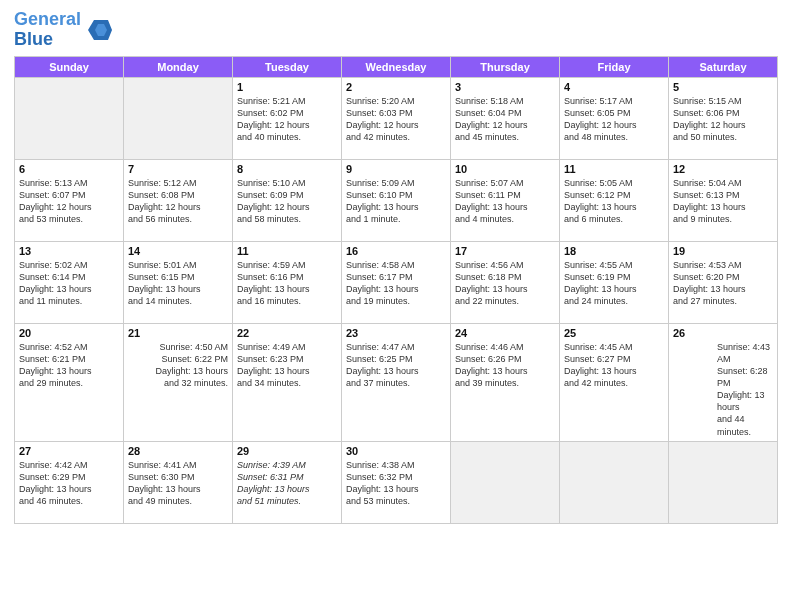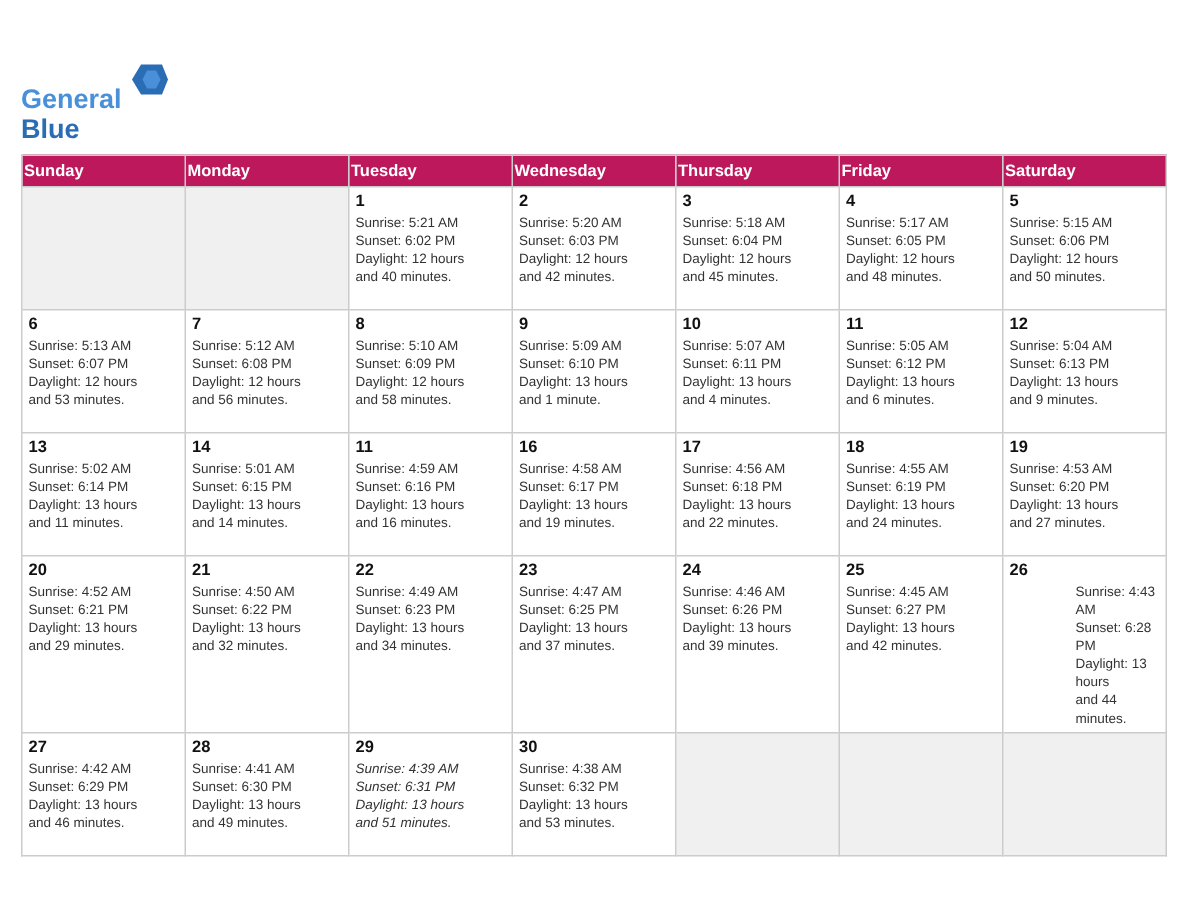--- a/index.html
+++ b/index.html
@@ -24,21 +24,20 @@
     }
     .logo {
       display: flex;
       align-items: center;
     }
     .logo-text {
       font-size: 18px;
       font-weight: bold;
       color: #1a3a5c;
       line-height: 1.1;
-      margin-top: 47px;
     }
     .logo-text span {
       color: #4a90d9;
     }
     .logo-icon {
       width: 28px;
       height: 28px;
       margin-left: 3px;
     }
     .title-block {
@@ -52,26 +51,26 @@
     .location {
       font-size: 13px;
       color: #333;
     }
     .calendar {
       width: 100%;
       border-collapse: collapse;
       table-layout: fixed;
     }
     .calendar th {
-      background: #be185d;
+      background: #8b5cf6;
       color: #fff;
       font-size: 11px;
       font-weight: bold;
-      padding: 4px 1px;
-      text-align: left;
+      padding: 4px 11px;
+      text-align: center;
       border: 1px solid #ccc;
     }
     .calendar td {
       border: 1px solid #ccc;
       vertical-align: top;
       padding: 3px 4px;
       height: 82px;
       font-size: 9.5px;
       color: #222;
       background: #fff;
@@ -270,21 +269,21 @@
         <tr>
           <td>
             <div class="day-num">20</div>
             <div class="cell-info" style="white-space: pre-line;">Sunrise: 4:52 AM
 Sunset: 6:21 PM
 Daylight: 13 hours
 and 29 minutes.</div>
           </td>
           <td>
             <div class="day-num">21</div>
-            <div class="cell-info" style="white-space: pre-line;">Sunrise: 4:50 AM
+            <div class="cell-info" style="white-space: pre-line; text-align: right;">Sunrise: 4:50 AM
 Sunset: 6:22 PM
 Daylight: 13 hours
 and 32 minutes.</div>
           </td>
           <td>
             <div class="day-num">22</div>
             <div class="cell-info" style="white-space: pre-line;">Sunrise: 4:49 AM
 Sunset: 6:23 PM
 Daylight: 13 hours
 and 34 minutes.</div>

